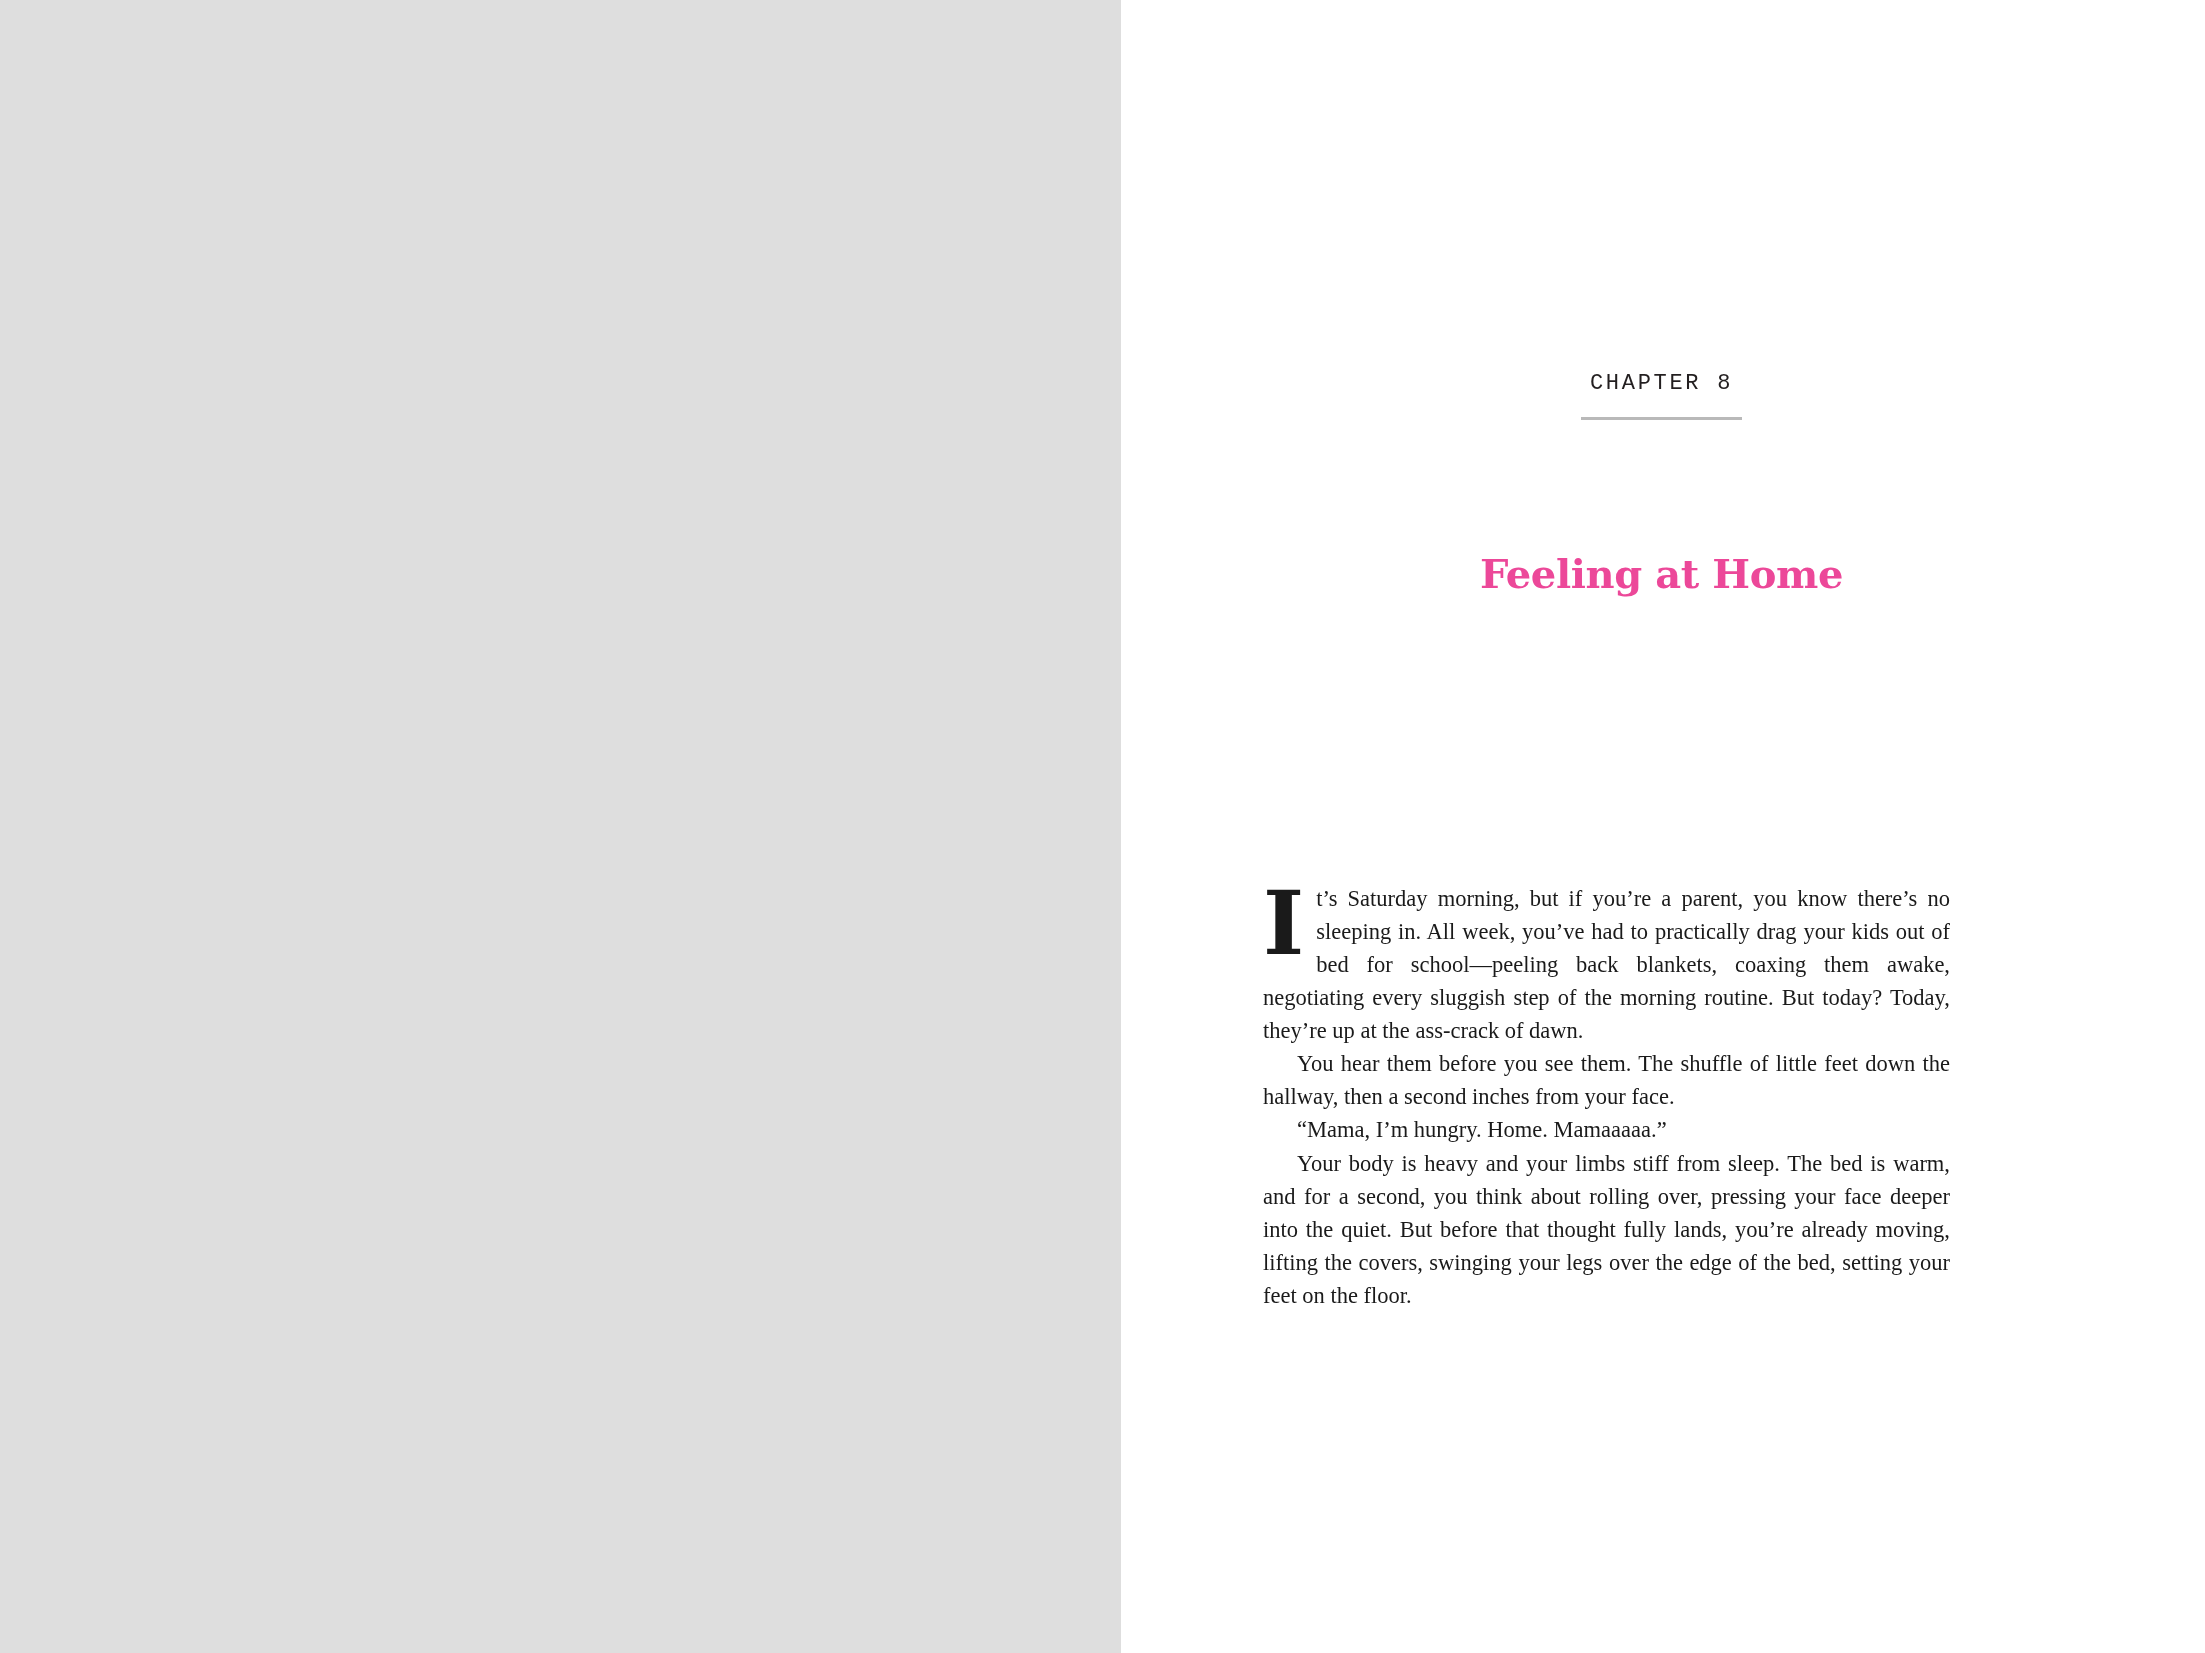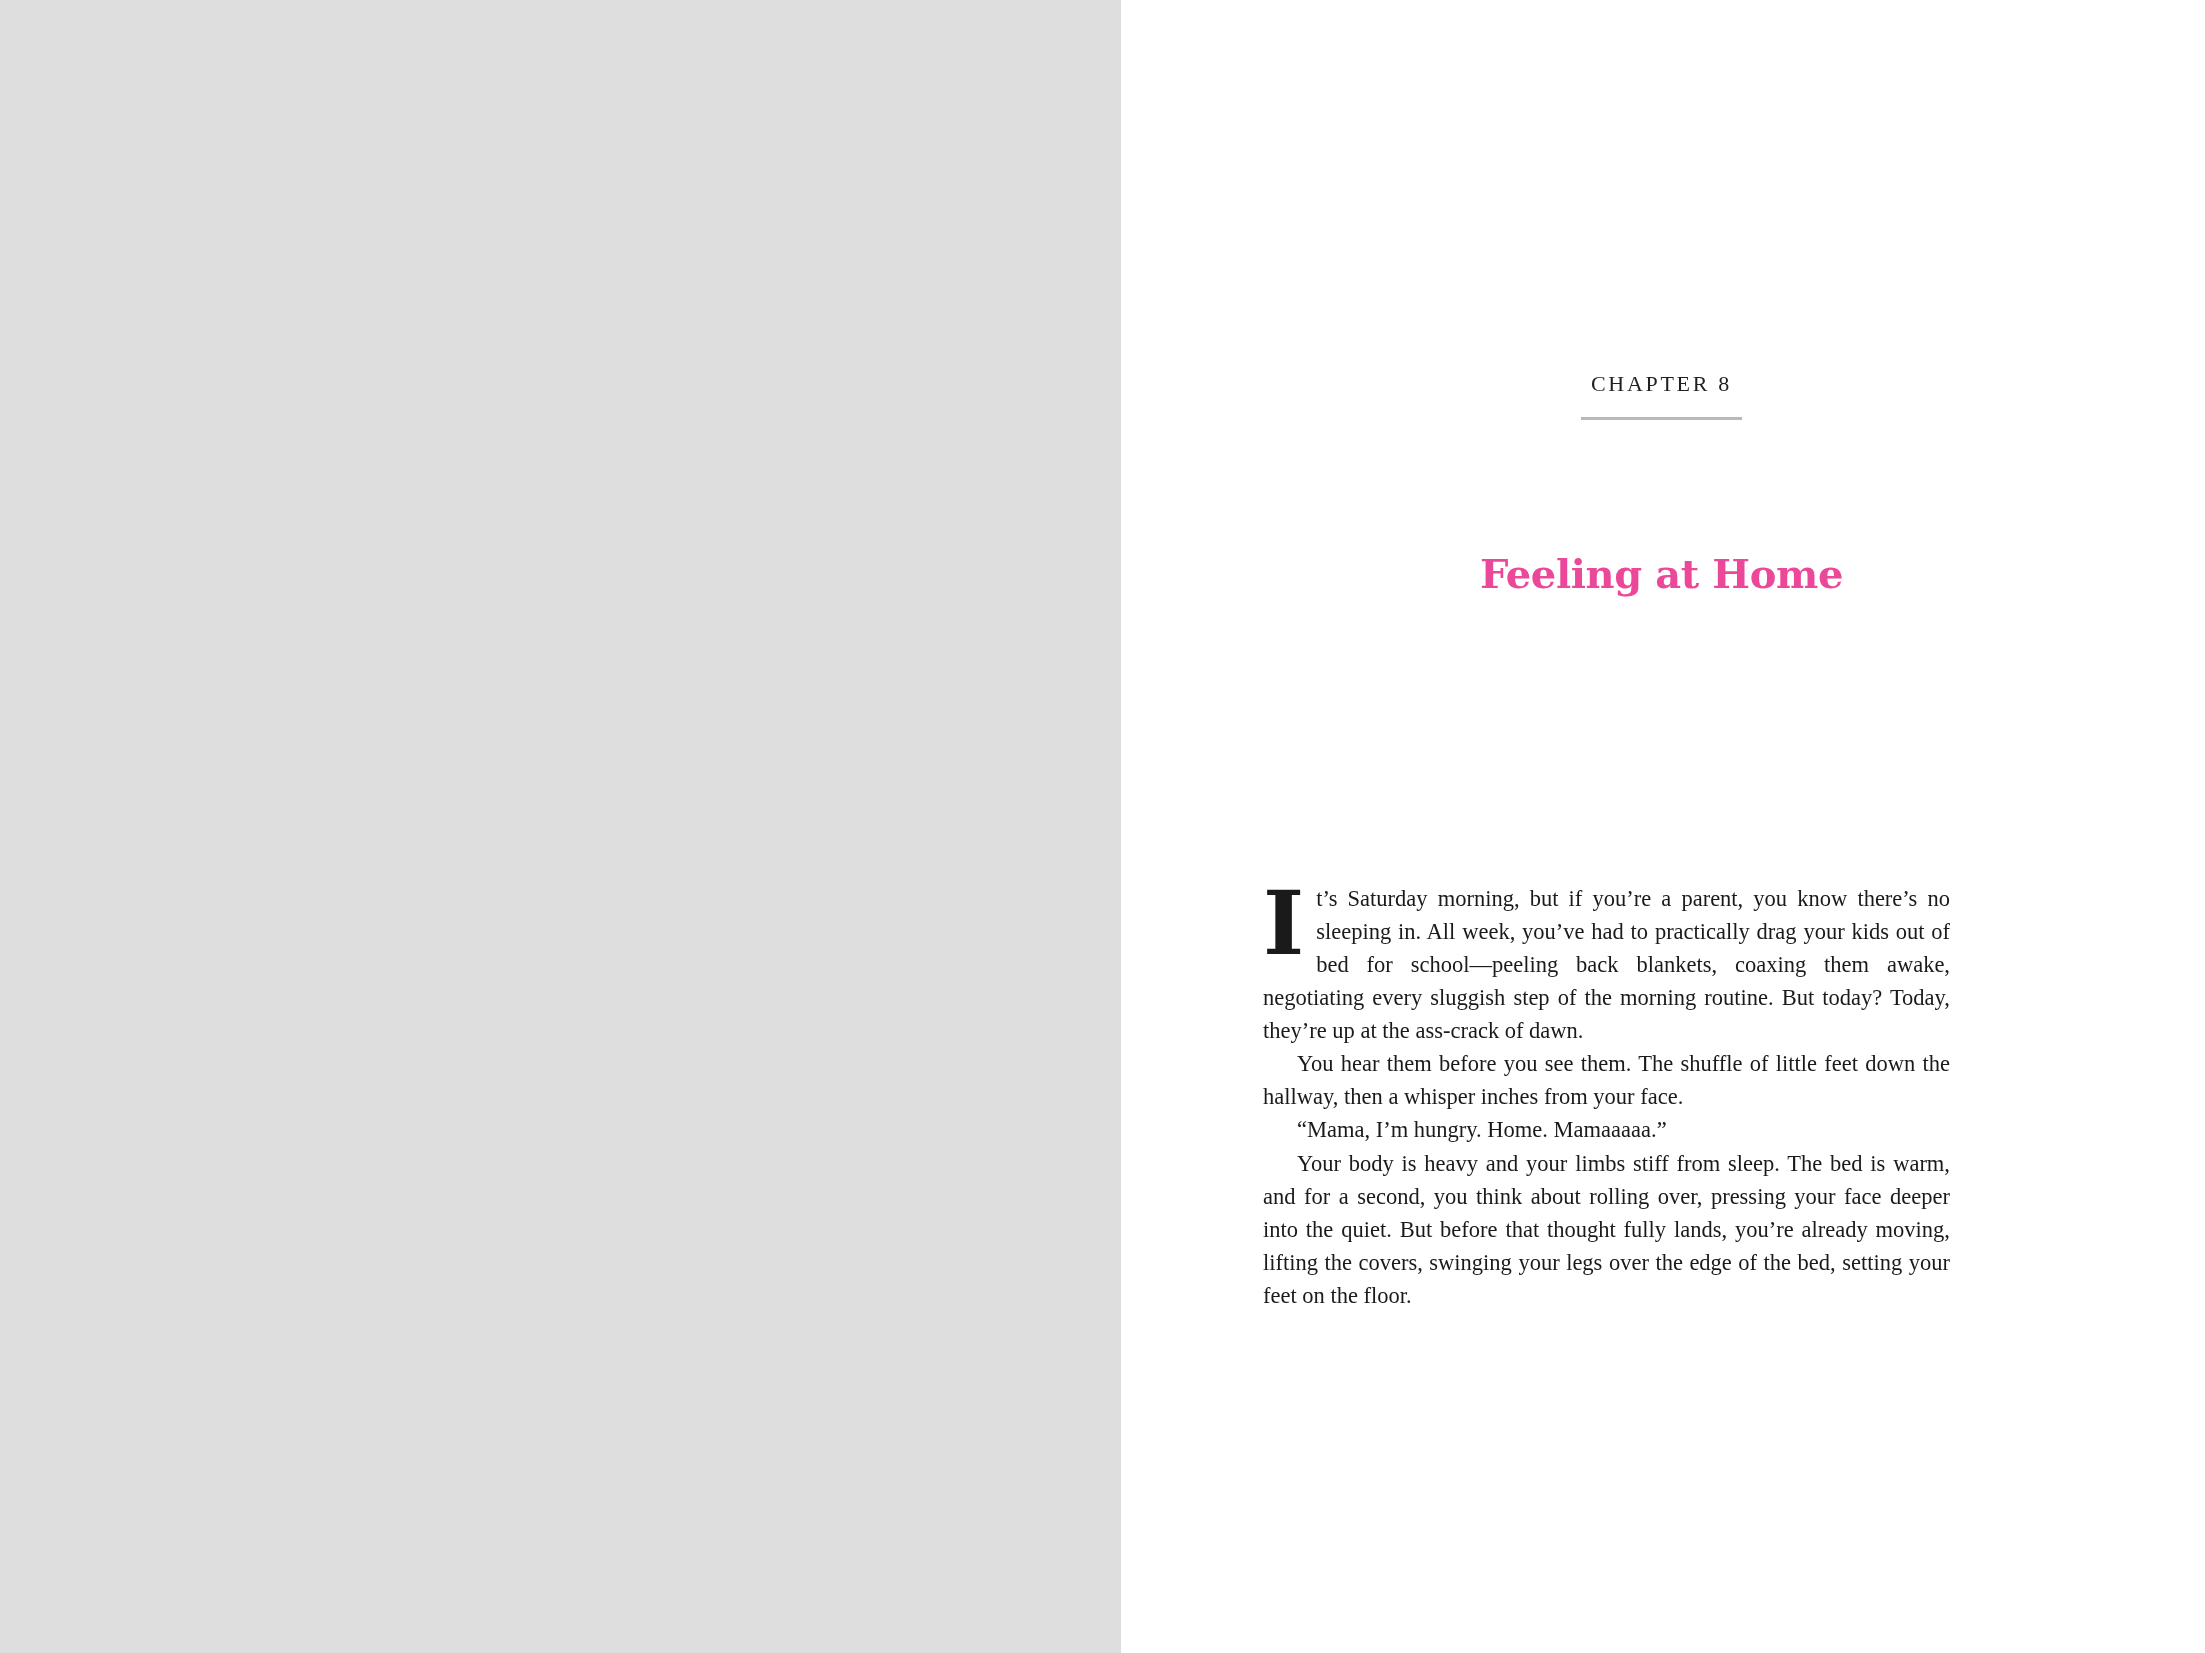--- a/index.html
+++ b/index.html
@@ -35,21 +35,21 @@
     position: relative;
   }
   .chapter-head {
     position: absolute;
     top: 373px;
     left: 146px;
     width: 789px;
     text-align: center;
   }
   .chapter-label {
-    font-family: Liberation Serif, serif;
+    font-family: Liberation Mono, monospace;
     font-size: 22px;
     letter-spacing: 2.7px;
     color: #231f20;
     text-transform: uppercase;
     line-height: 1;
   }
   .chapter-rule {
     width: 161px;
     height: 2.5px;
     background: #b9b9b9;
@@ -108,21 +108,21 @@
 
     <div class="chapter-head">
       <div class="chapter-label">CHAPTER 8</div>
       <div class="chapter-rule"></div>
     </div>
 
     <h1 class="chapter-title">Feeling at Home</h1>
 
     <div class="body-block">
       <p class="first"><span class="dropcap">I</span><span>t’s Saturday morning, but if you’re a parent, you know there’s no sleeping in. All week, you’ve had to practically drag your kids out of bed for school—peeling back blankets, coaxing them awake, negotiating every sluggish step of the morning routine. But today? Today, they’re up at the ass-crack of dawn.</span></p>
-      <p>You hear them before you see them. The shuffle of little feet down the hallway, then a whisper inches from your face.</p>
+      <p>You hear them before you see them. The shuffle of little feet down the hallway, then a second inches from your face.</p>
       <p>“Mama, I’m hungry. Home. Mamaaaaa.”</p>
       <p>Your body is heavy and your limbs stiff from sleep. The bed is warm, and for a second, you think about rolling over, pressing your face deeper into the quiet. But before that thought fully lands, you’re already moving, lifting the covers, swinging your legs over the edge of the bed, setting your feet on the floor.</p>
     </div>
 
   </div>
 
 </div>
 
 
 </body></html>

